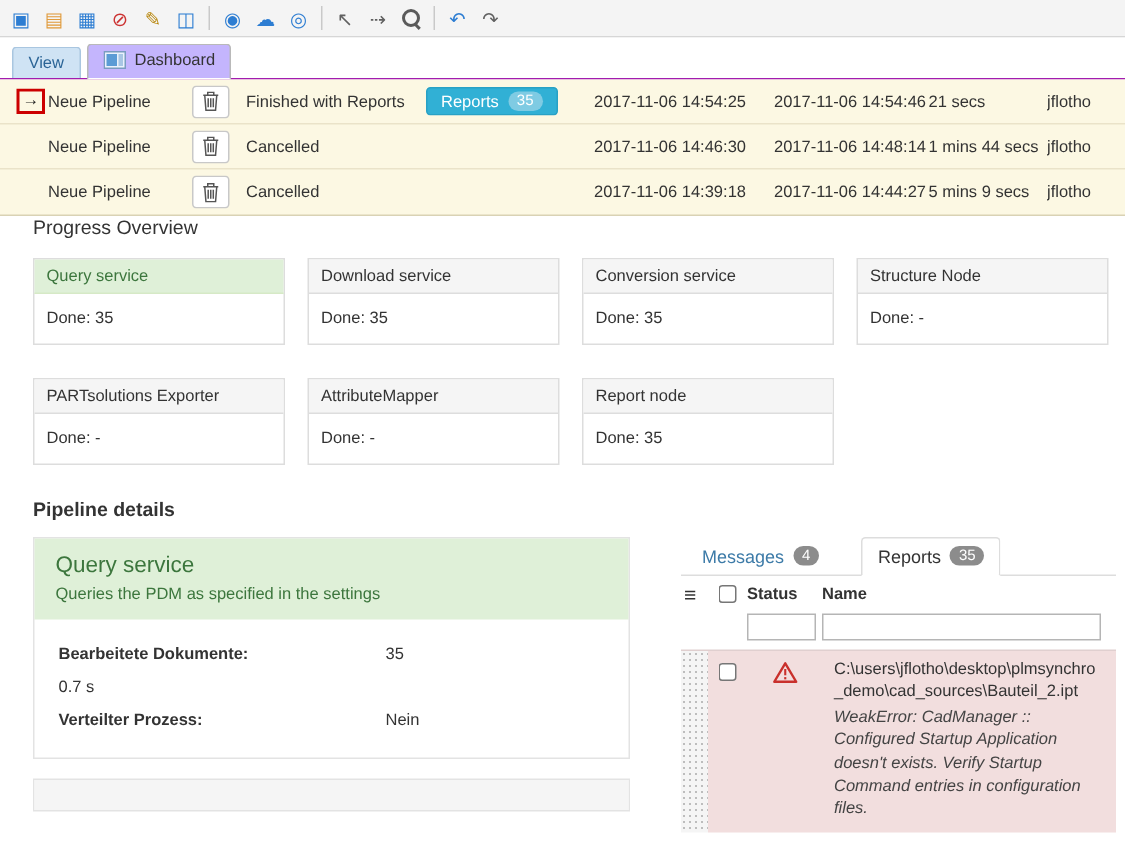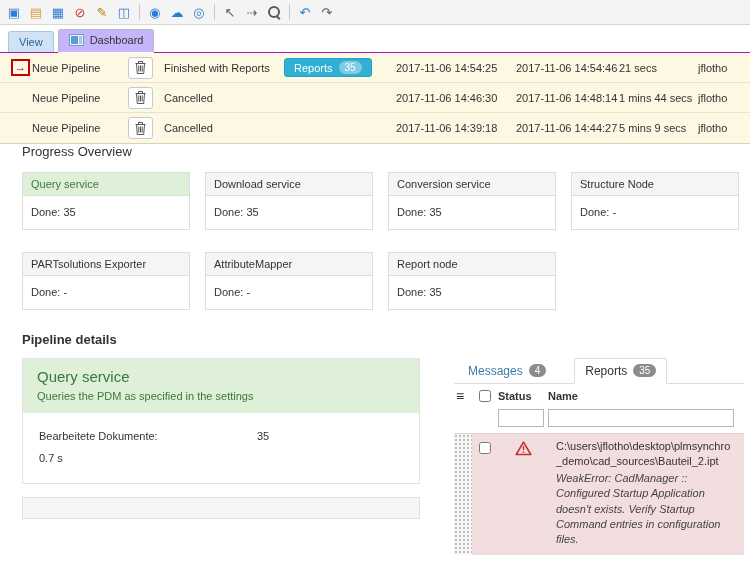--- a/index.html
+++ b/index.html
@@ -65,21 +65,21 @@
   .details { display:flex; gap:34px; margin-left:22px; padding-right:6px; align-items:flex-start; }
   .left-col { width:398px; flex:none; }
   .right-col { flex:1; min-width:0; }
 
   .query-card { border:1px solid #e3e3e3; }
   .q-head { background:#dff0d8; padding:9px 14px 11px; }
   .q-title { font-size:15px; color:#3c763d; }
   .q-sub { font-size:11px; color:#3c763d; margin-top:5px; }
   .q-body { padding:17px 16px 9px; }
   .q-row { display:grid; grid-template-columns:218px auto; margin-bottom:10px; }
-  .q-label { font-weight:normal; }
+  .q-label { font-weight:bold; }
 
   .dl-card { border:1px solid #e3e3e3; margin-top:13px; }
   .dl-head { background:#f5f5f5; padding:9px 14px 11px; }
 
   
   .rp-tabs { display:flex; border-bottom:1px solid #ddd; height:26px;
     padding-left:4px; gap:18px; }
   .rp-tab { padding:4px 10px; font-size:12px; color:#3d7ba8; cursor:pointer;
     display:flex; align-items:center; gap:6px; }
   .rp-tab.active { background:#fff; border:1px solid #ddd; border-bottom:1px solid #fff;
@@ -258,20 +258,24 @@
           <div class="q-sub">Queries the PDM as specified in the settings</div>
         </div>
         <div class="q-body">
           <div class="q-row">
             <span class="q-label">Bearbeitete Dokumente:</span>
             <span class="q-val">35</span>
           </div>
           <div class="q-row">
             <span class="q-val">0.7 s</span>
           </div>
+          <div class="q-row">
+            <span class="q-label">Verteilter Prozess:</span>
+            <span class="q-val">Nein</span>
+          </div>
         </div>
       </div>
 
       <div class="dl-card">
         <div class="dl-head">
           
           
         </div>
       </div>
     </div>

